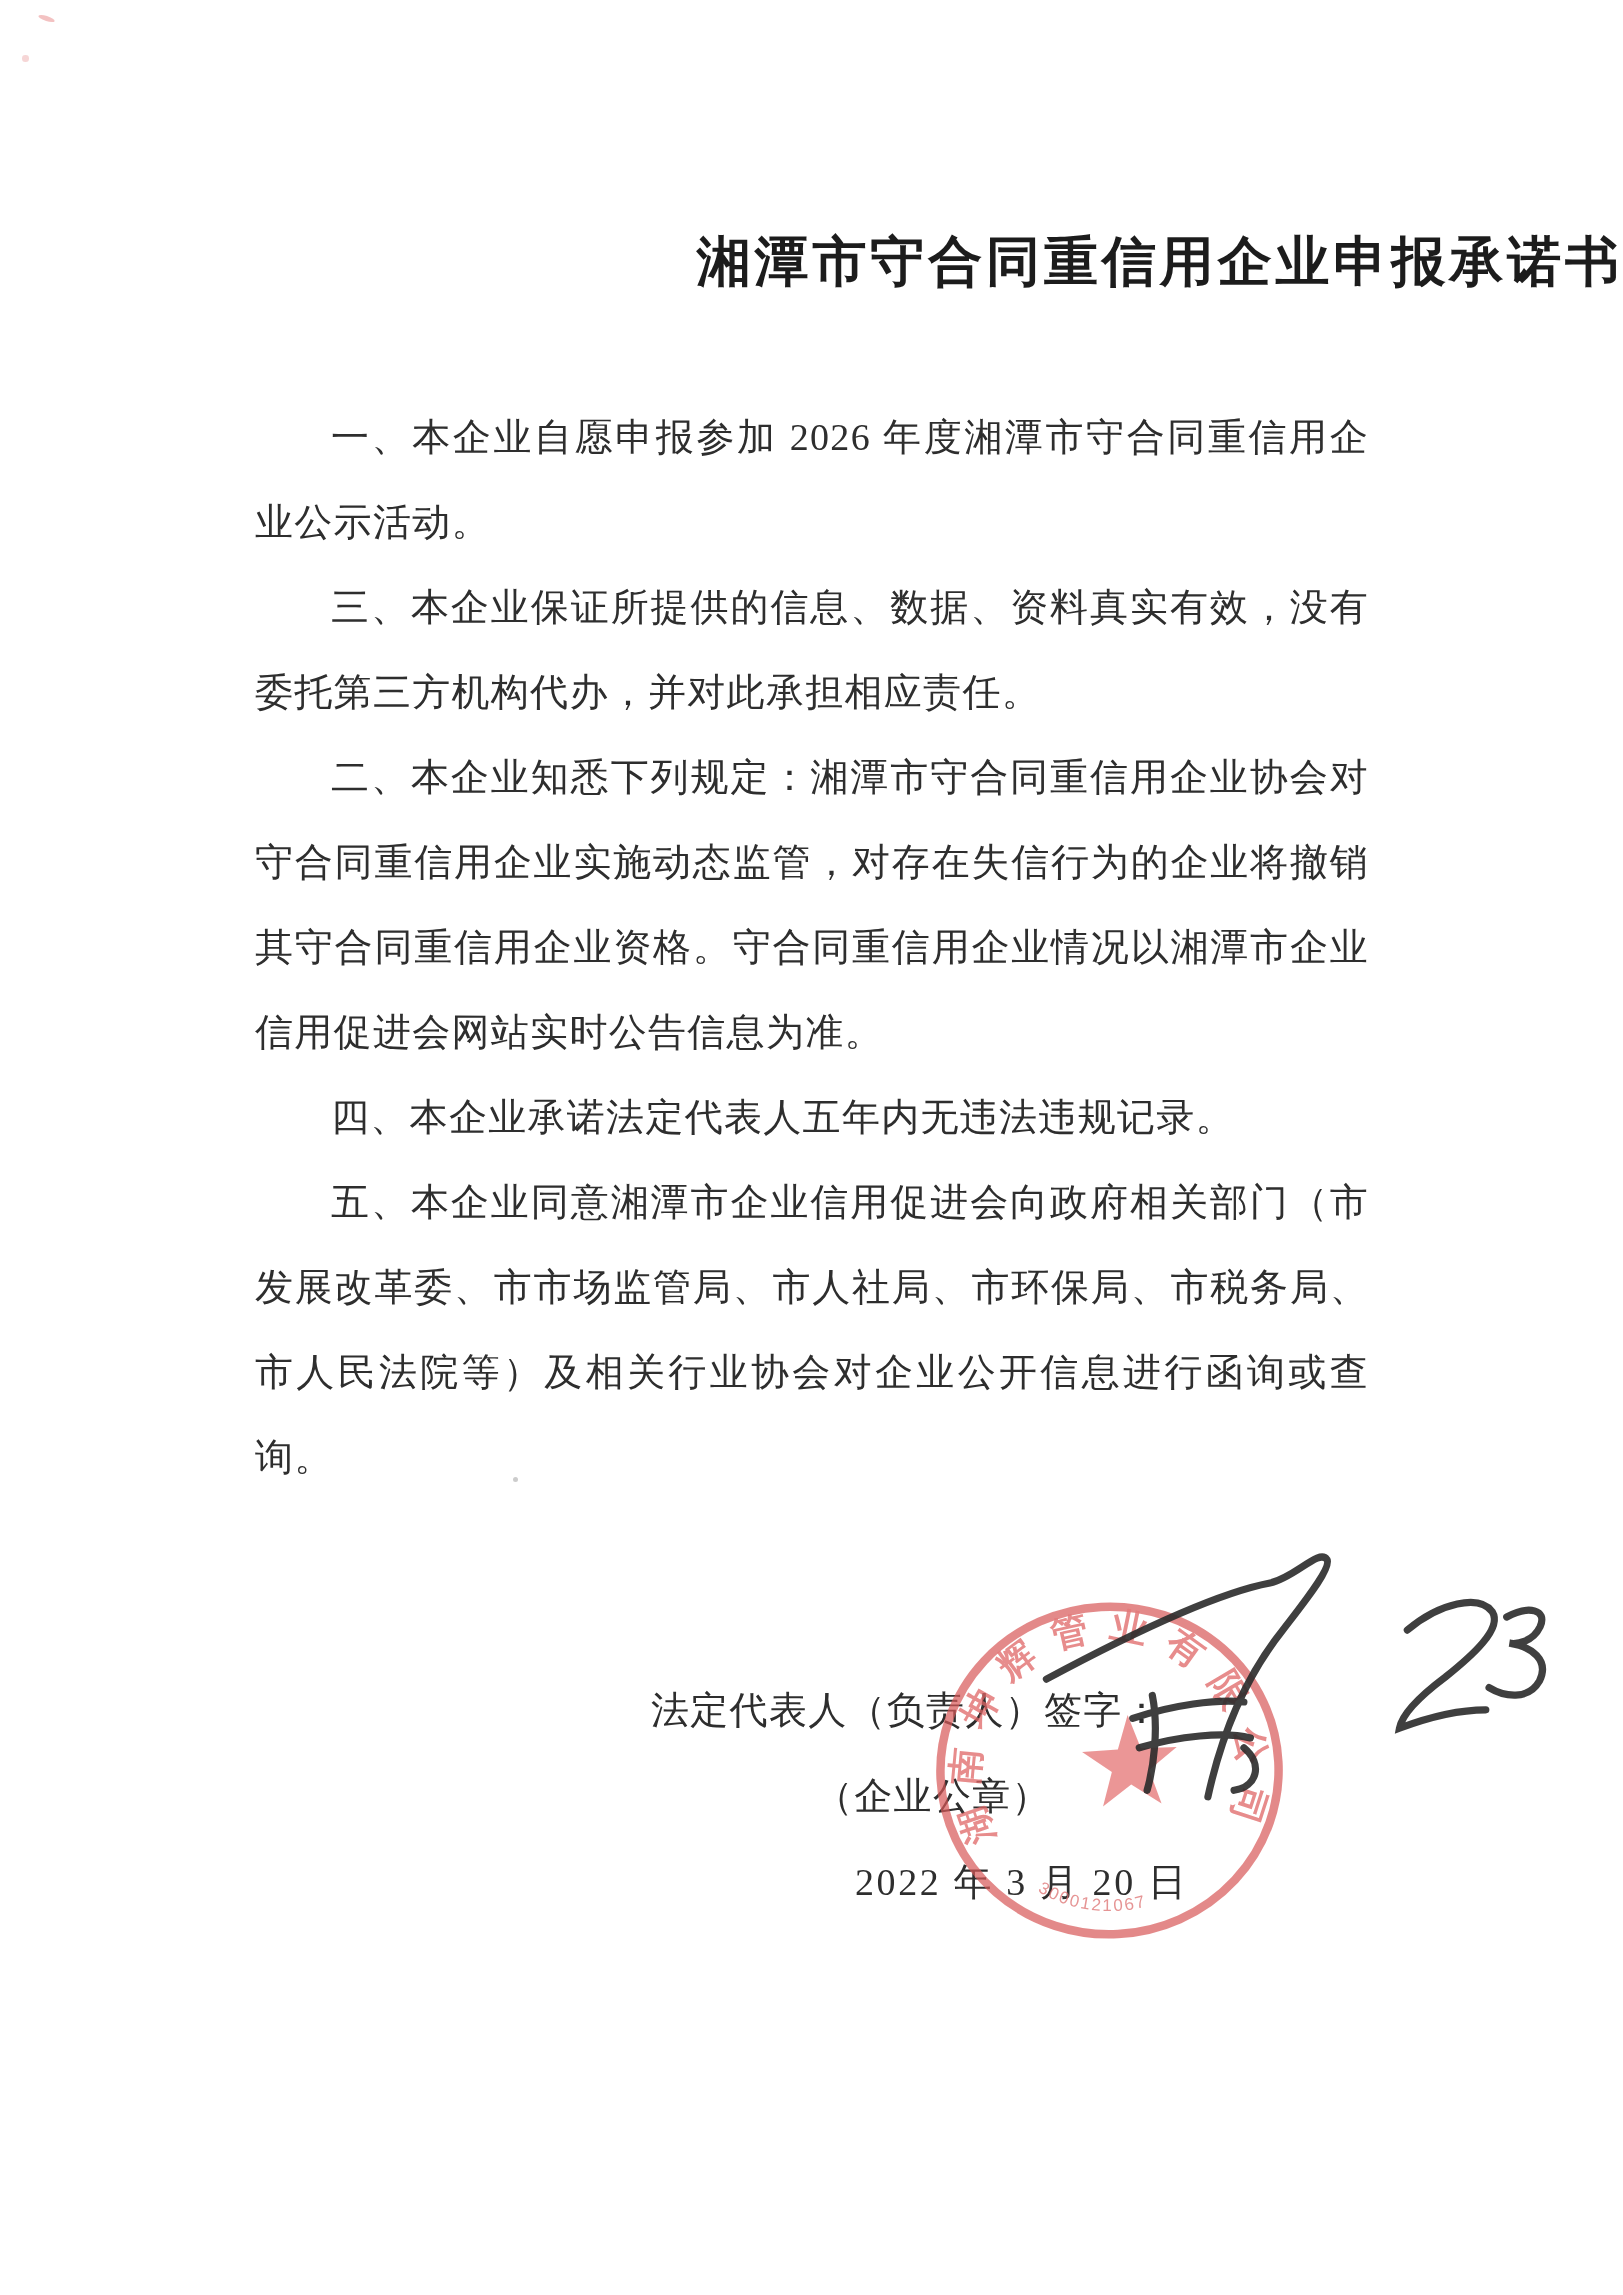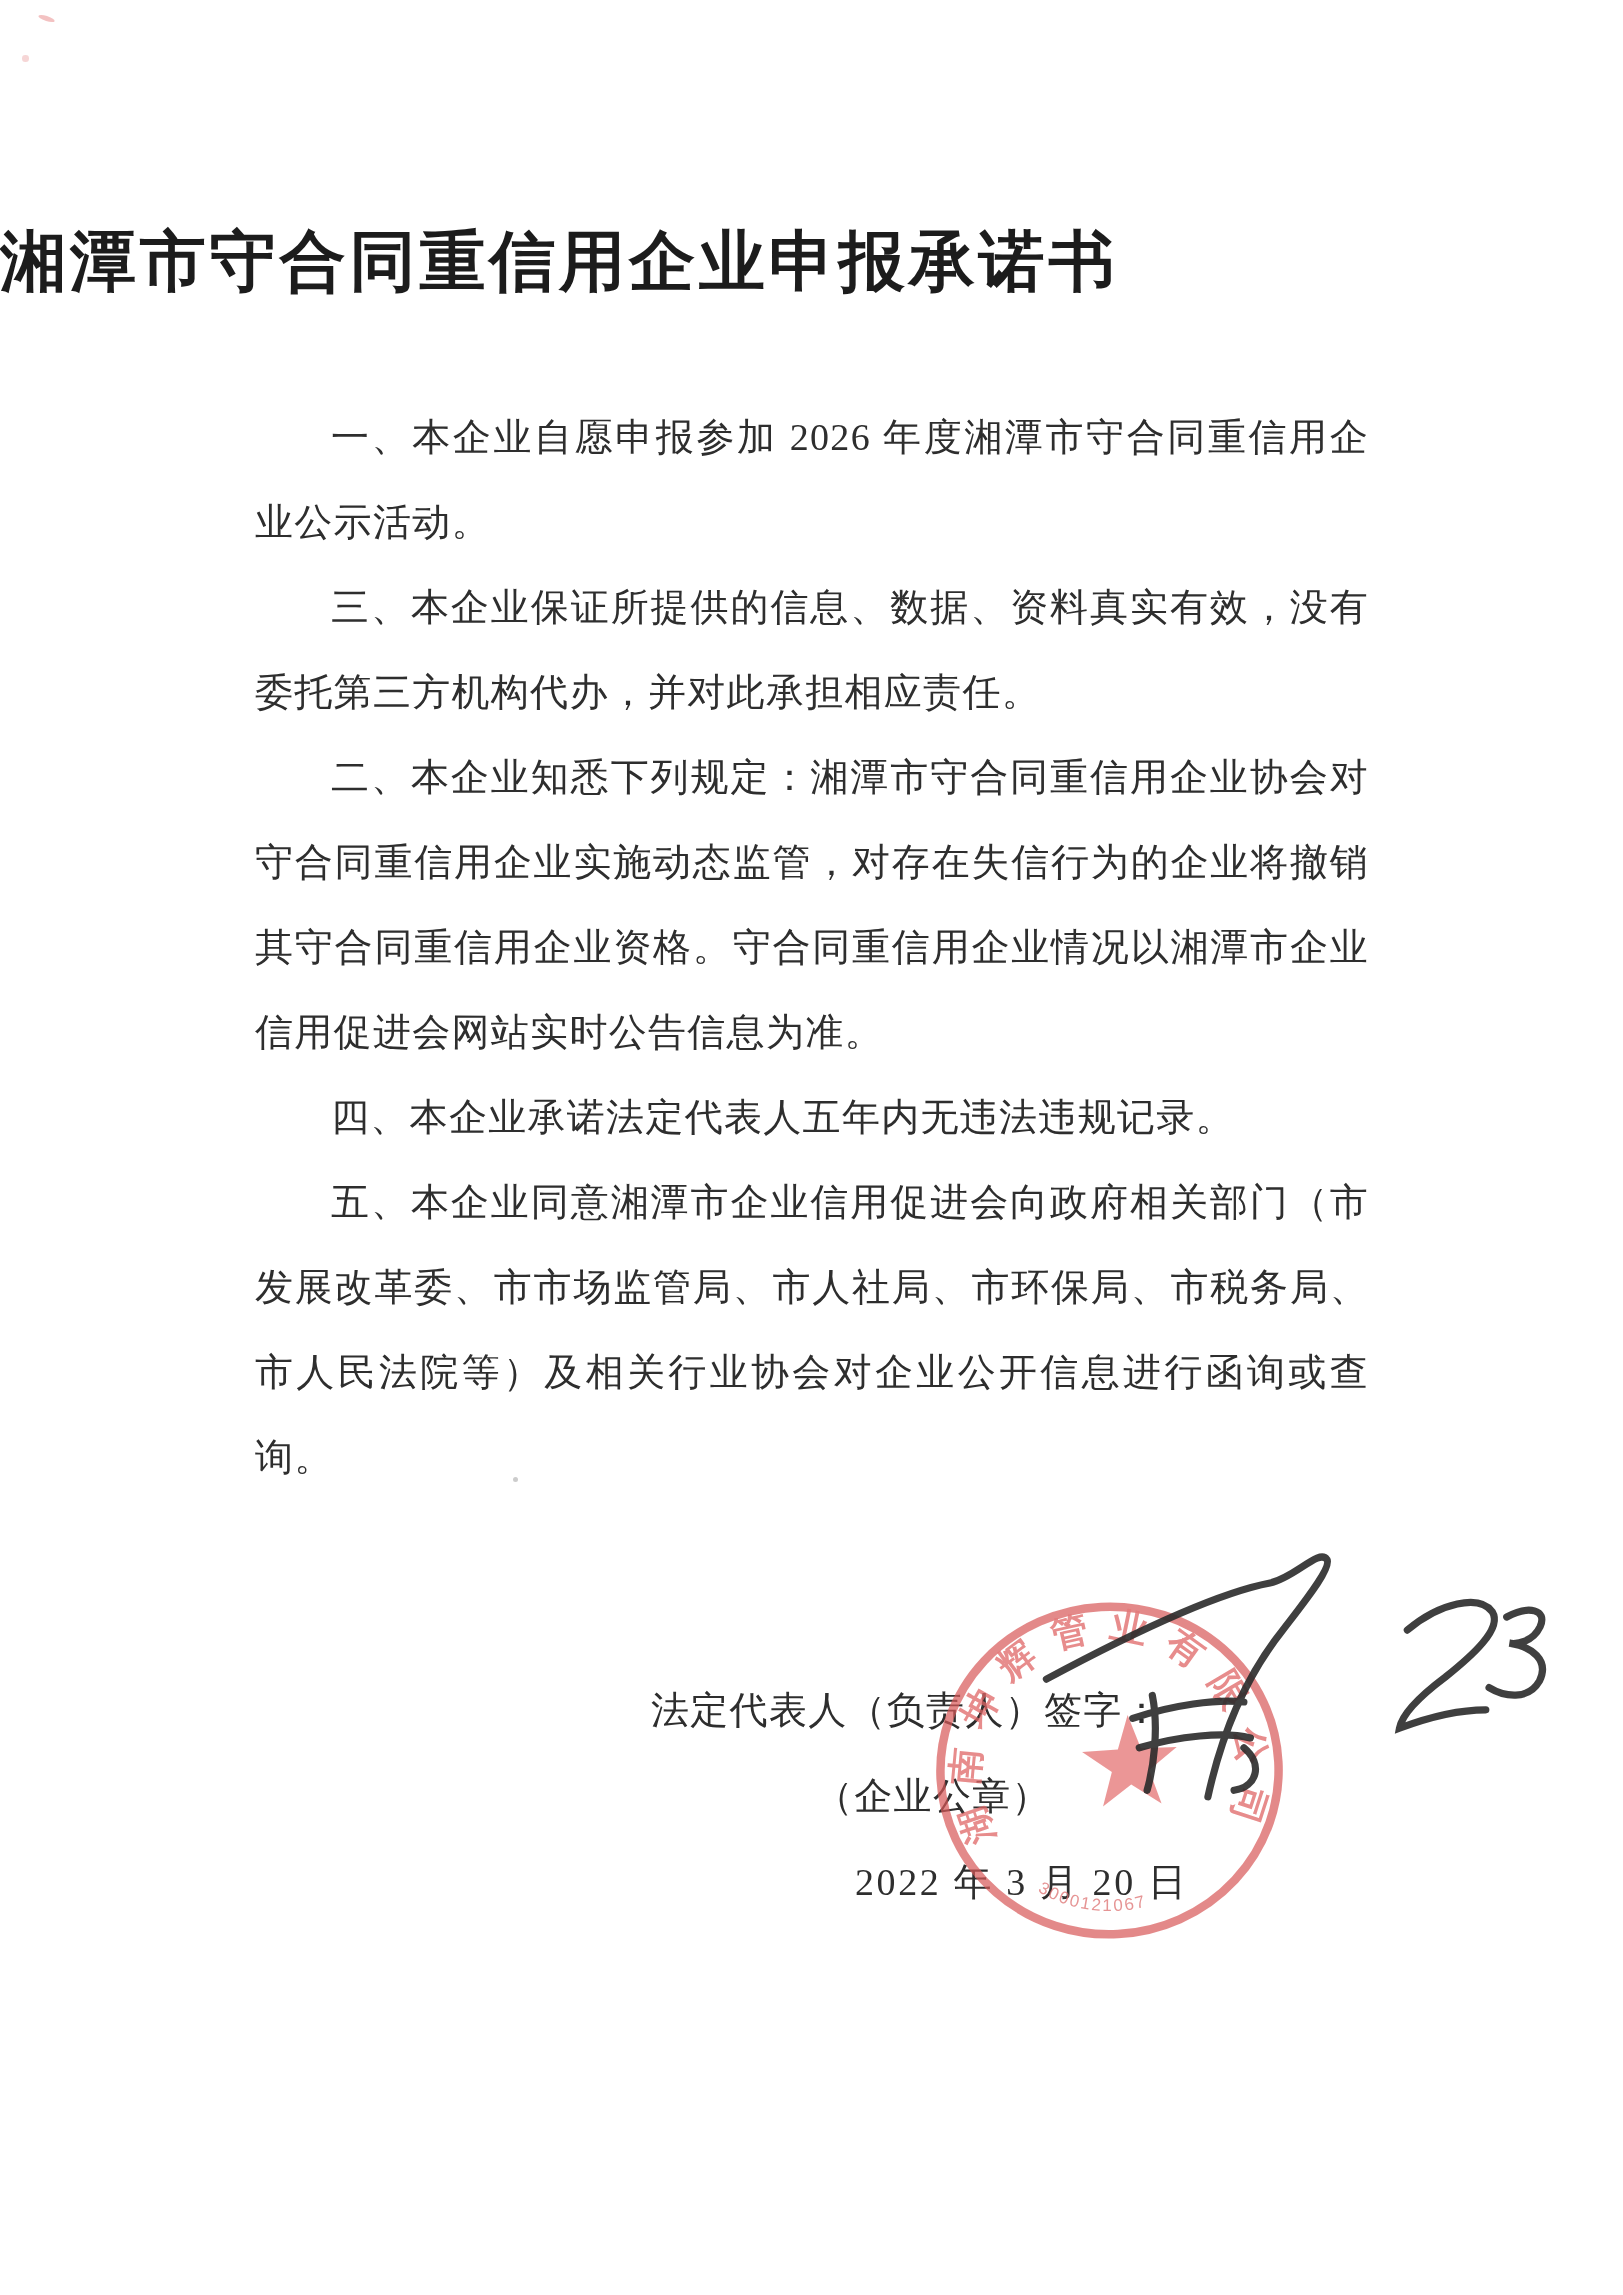--- a/index.html
+++ b/index.html
@@ -7,24 +7,24 @@
     width:1623px;height:2295px;
     background:#ffffff;
     position:relative;
     font-family:"Liberation Serif","DejaVu Serif",serif;
     color:#2b2b2b;
     overflow:hidden;
   }
   .page{position:absolute;inset:0;}
   .doc-title{
     position:absolute;top:230px;left:0;width:1623px;
-    text-align:left;
+    text-align:right;
     font-family:"Liberation Sans","DejaVu Sans",sans-serif;
     font-weight:bold;
-    font-size:66px;line-height:63px;
+    font-size:54px;line-height:63px;
     letter-spacing:3.9px;
     color:#1c1c1c;
   }
   .body-text{
     position:absolute;left:255px;top:395px;width:1114px;
     font-size:38px;line-height:85px;
     text-align:justify;
     word-break:break-all;
     color:#2e2e2e;
   }

